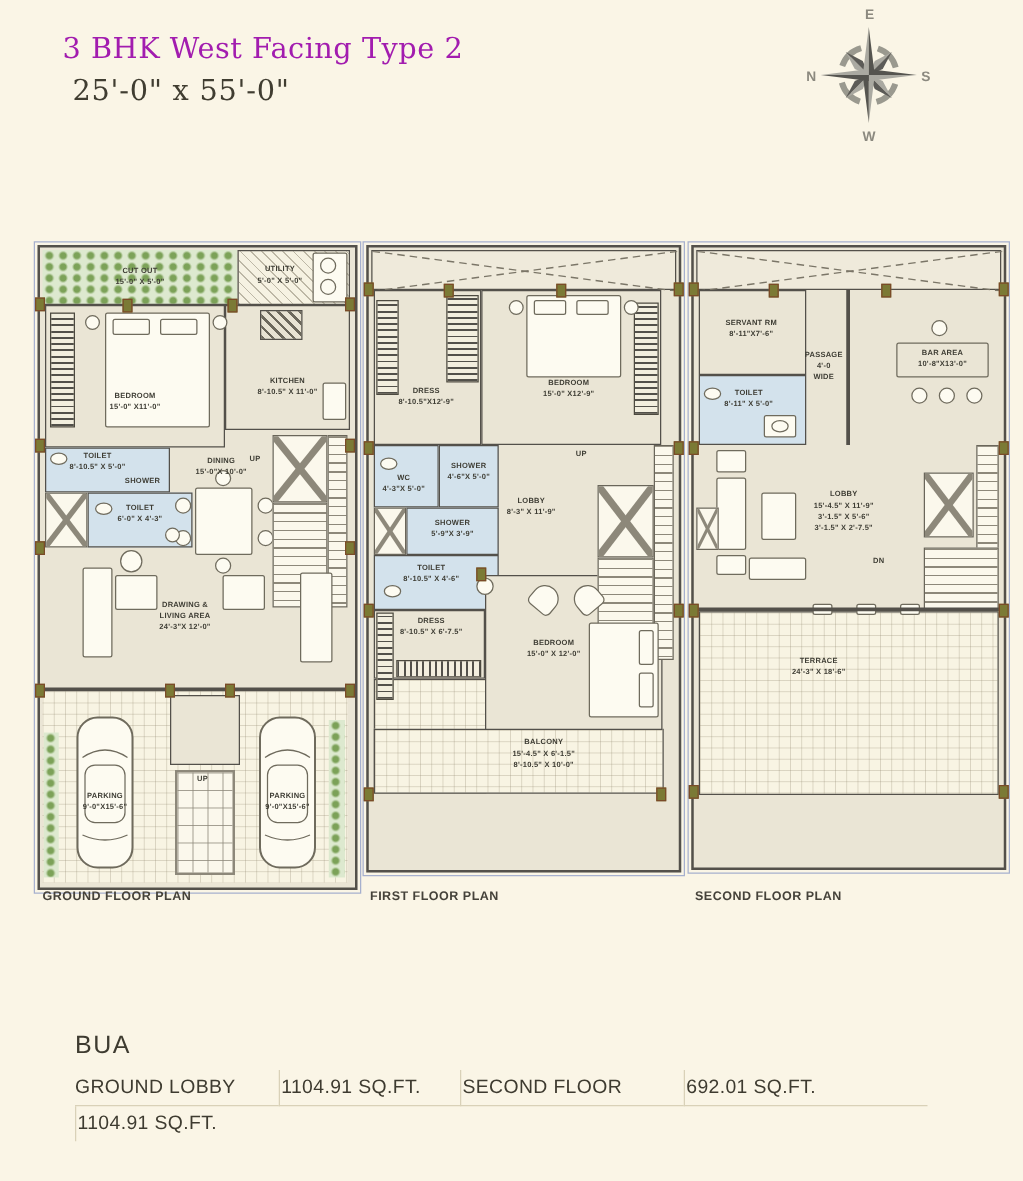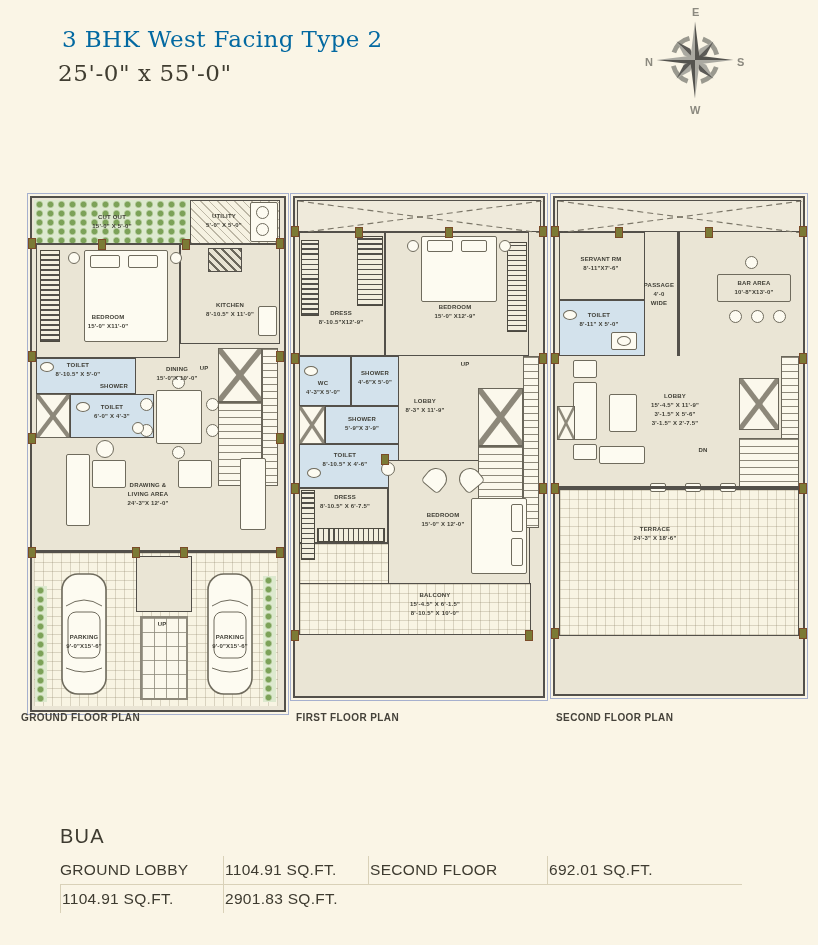--- a/index.html
+++ b/index.html
@@ -1,17 +1,17 @@
 <!DOCTYPE html>
 <html><head>
 <meta charset="utf-8">
 <style>
   html,body{margin:0;padding:0;background:#faf5e6;}
   #page{position:relative;width:818px;height:945px;background:#faf5e6;font-family:"Liberation Sans",sans-serif;overflow:hidden;}
-  .title1{position:absolute;left:62px;top:26px;font:400 23px/1.2 "DejaVu Serif",serif;color:#0369a1;letter-spacing:.4px;}
+  .title1{position:absolute;left:50px;top:26px;font:400 23px/1.2 "DejaVu Serif",serif;color:#a21caf;letter-spacing:.4px;}
   .title2{position:absolute;left:58px;top:60px;font:400 23px/1.2 "DejaVu Serif",serif;color:#403d31;letter-spacing:.6px;}
   .plan{position:absolute;background:#eae5d5;border:2px solid #53504a;outline:1px solid #a6b0ce;outline-offset:2px;}
   .room{position:absolute;box-sizing:border-box;border:1.5px solid #53504a;background:#eae5d5;z-index:1;}
   .open{border:none;}
   .wet{background:#d3e2ec;}
   .tile{background-color:#f8f4e3;background-image:linear-gradient(rgba(146,136,112,.30) 1px,transparent 1px),linear-gradient(90deg,rgba(146,136,112,.30) 1px,transparent 1px);background-size:9px 9px;}
   .plants{background-color:#dde9cf;background-image:radial-gradient(circle at 50% 50%,#7ca258 2.3px,rgba(124,162,88,.4) 3.2px,transparent 4px);background-size:11px 9px;}
   .hatch{background-color:#f6f2e2;background-image:repeating-linear-gradient(45deg,rgba(120,112,92,.45) 0 1px,transparent 1px 6px);}
   .hatchdark{position:absolute;box-sizing:border-box;background:repeating-linear-gradient(45deg,#6c685c 0 2px,#e8e3d3 2px 6px);border:1px solid #53504a;z-index:2;}
   .lbl{position:absolute;transform:translate(-50%,-50%);text-align:center;font:700 6px/1.5 "Liberation Sans",sans-serif;color:#3e3d34;letter-spacing:.2px;white-space:nowrap;z-index:6;}
@@ -205,21 +205,21 @@
     <div class="col" style="left:150px;top:41px"></div>
     <div class="col" style="left:-4px;top:153px"></div>
     <div class="col" style="left:244px;top:153px"></div>
     <div class="col" style="left:-4px;top:235px"></div>
     <div class="col" style="left:244px;top:235px"></div>
     <div class="col" style="left:-4px;top:349px"></div>
     <div class="col" style="left:244px;top:349px"></div>
     <div class="col" style="left:100px;top:349px"></div>
     <div class="col" style="left:148px;top:349px"></div>
   </div>
-  <div class="cap" style="left:21px;top:713px">GROUND FLOOR PLAN</div>
+  <div class="cap" style="left:34px;top:713px">GROUND FLOOR PLAN</div>
 
   <div class="plan" style="left:293px;top:196px;width:248px;height:498px">
     <div class="room" style="left:2px;top:2px;width:244px;height:32px;background:#efeadb">
       <svg class="vx" width="244" height="32" viewBox="0 0 244 32" preserveAspectRatio="none">
           <line x1="0" y1="0" x2="244" y2="32"></line>
           <line x1="0" y1="32" x2="244" y2="0"></line>
         </svg>
     </div>
     <div class="room" style="left:4px;top:34px;width:86px;height:124px"></div>
     <div class="ward wardv" style="left:6px;top:42px;width:18px;height:76px"></div>
@@ -418,16 +418,15 @@
   </div>
   <div class="cap" style="left:556px;top:713px">SECOND FLOOR PLAN</div>
 
   <div class="bua-head">BUA</div>
   <div class="bua-grid">
     <div class="c bb">GROUND LOBBY</div>
     <div class="c bb bl">1104.91 SQ.FT.</div>
     <div class="c bb bl">SECOND FLOOR</div>
     <div class="c bb bl">692.01 SQ.FT.</div>
     <div class="c bl">1104.91 SQ.FT.</div>
-    <div class="c bl">2901.83 SQ.FT.</div>
   </div>
 
 </div>
 
 </body></html>

